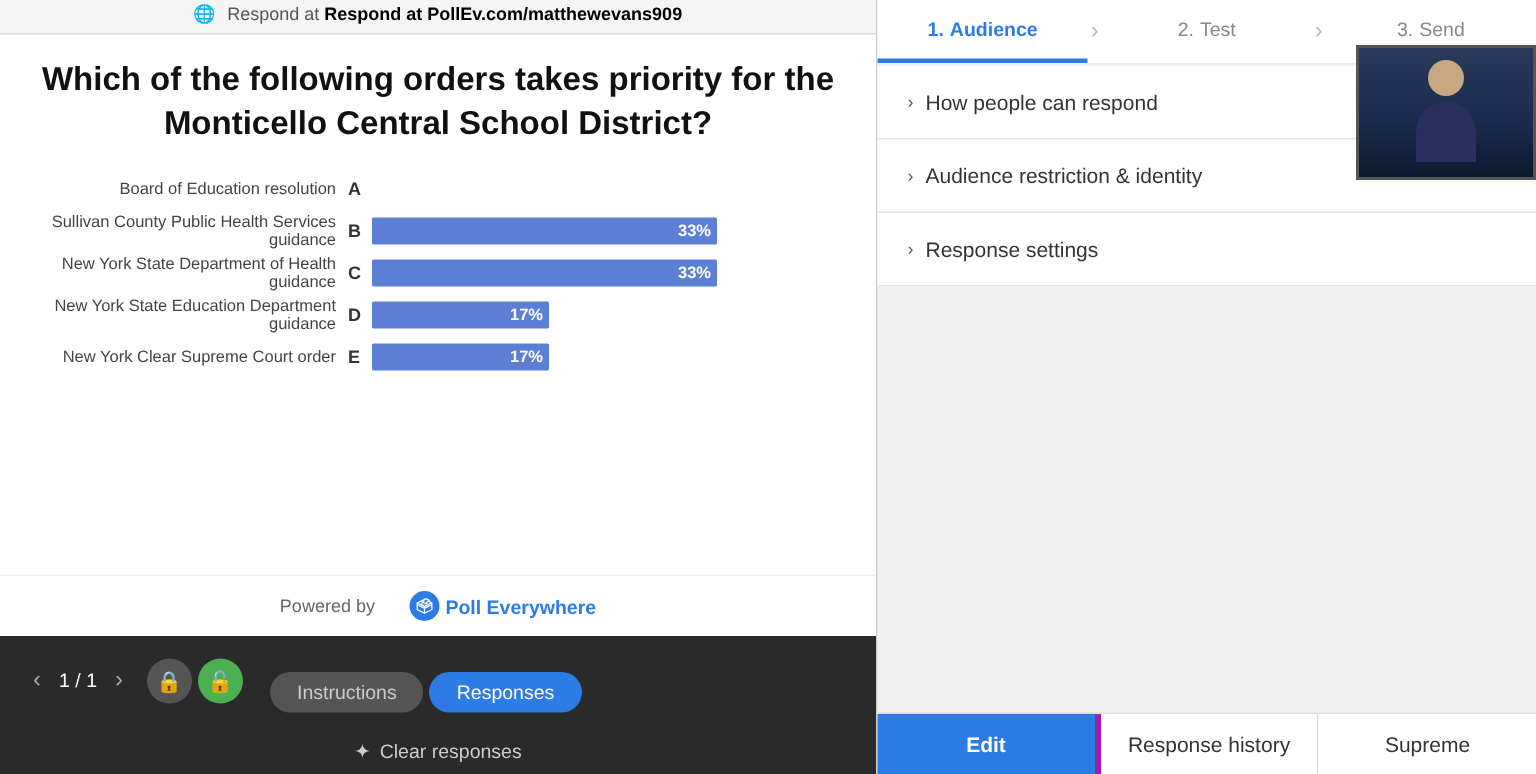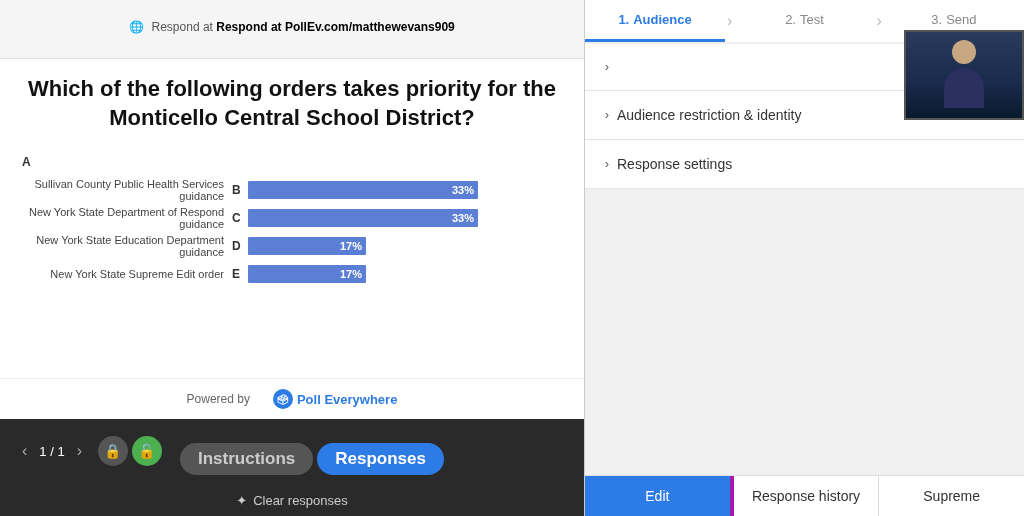--- a/index.html
+++ b/index.html
@@ -9,21 +9,21 @@
     .left-panel {
       width: 585px;
       background: #fff;
       display: flex;
       flex-direction: column;
       border-right: 1px solid #ccc;
     }
 
     .poll-header {
       background: #f5f5f5;
-      padding: 20px 20px;
+      padding: 2px 20px;
       text-align: center;
       border-bottom: 1px solid #ddd;
       font-size: 12px;
       color: #555;
     }
 
     .poll-header .respond-line {
       margin-bottom: 4px;
     }
 
@@ -190,22 +190,22 @@
     .toolbar-buttons {
       display: flex;
       gap: 4px;
       margin-left: 8px;
     }
 
     .toolbar-btn {
       padding: 6px 18px;
       border-radius: 20px;
       border: none;
-      font-size: 17px;
-      font-weight: 700;
+      font-size: 13px;
+      font-weight: 400;
       cursor: pointer;
       margin-top: 16px;
     }
 
     .toolbar-btn.inactive {
       background: #555;
       color: #ccc;
     }
 
     .toolbar-btn.active {
@@ -261,20 +261,21 @@
       border: none;
       font-size: 14px;
       cursor: pointer;
       text-align: center;
       font-weight: 500;
     }
 
     .action-btn.edit {
       background: #2d7be4;
       color: #fff;
+      font-weight: bold;
     }
 
     .action-btn.history {
       background: #fff;
       color: #333;
       border-left: 4px solid #a21caf;
       border-right: 1px solid #ddd;
     }
 
     .action-btn.delete {
@@ -388,54 +389,55 @@
       Respond at <strong>Respond at PollEv.com/matthewevans909</strong>
     </div>
   </div>
 
   <div class="poll-question-area">
     <div class="poll-question">Which of the following orders takes priority for the Monticello Central School District?</div>
 
     <div class="chart-area">
 
     <div class="chart-row">
+          <div class="chart-label">Board of Education resolution</div>
           <div class="chart-letter">A</div>
           <div class="chart-bar-container">
             <div class="chart-bar empty" style="width: 0px;"></div>
           </div>
         </div>
         <div class="chart-row">
           <div class="chart-label">Sullivan County Public Health Services guidance</div>
           <div class="chart-letter">B</div>
           <div class="chart-bar-container">
             <div class="chart-bar" style="width: 230px;">
               <span class="chart-pct">33%</span>
             </div>
           </div>
         </div>
         <div class="chart-row">
-          <div class="chart-label">New York State Department of Respond guidance</div>
+          <div class="chart-label">New York State Department of Health guidance</div>
           <div class="chart-letter">C</div>
           <div class="chart-bar-container">
             <div class="chart-bar" style="width: 230px;">
               <span class="chart-pct">33%</span>
             </div>
           </div>
         </div>
         <div class="chart-row">
           <div class="chart-label">New York State Education Department guidance</div>
           <div class="chart-letter">D</div>
           <div class="chart-bar-container">
             <div class="chart-bar" style="width: 118px;">
               <span class="chart-pct">17%</span>
             </div>
           </div>
         </div>
         <div class="chart-row">
-          <div class="chart-label">New York State Supreme Edit order</div>
+          <div class="chart-label">New York Clear Supreme Court order</div>
           <div class="chart-letter">E</div>
           <div class="chart-bar-container">
             <div class="chart-bar" style="width: 118px;">
               <span class="chart-pct">17%</span>
             </div>
           </div>
         </div>
       </div>
   </div>
 
@@ -495,20 +497,21 @@
     <div class="step-tab">
       <span>3.</span>
       <span>Send</span>
     </div>
   </div>
 
   <div class="accordion-container">
     <div class="accordion-item">
       <div class="accordion-header">
         <span class="chevron">›</span>
+        <span>How people can respond</span>
       </div>
     </div>
 
     <div class="accordion-item">
       <div class="accordion-header">
         <span class="chevron">›</span>
         <span>Audience restriction &amp; identity</span>
       </div>
     </div>
 

